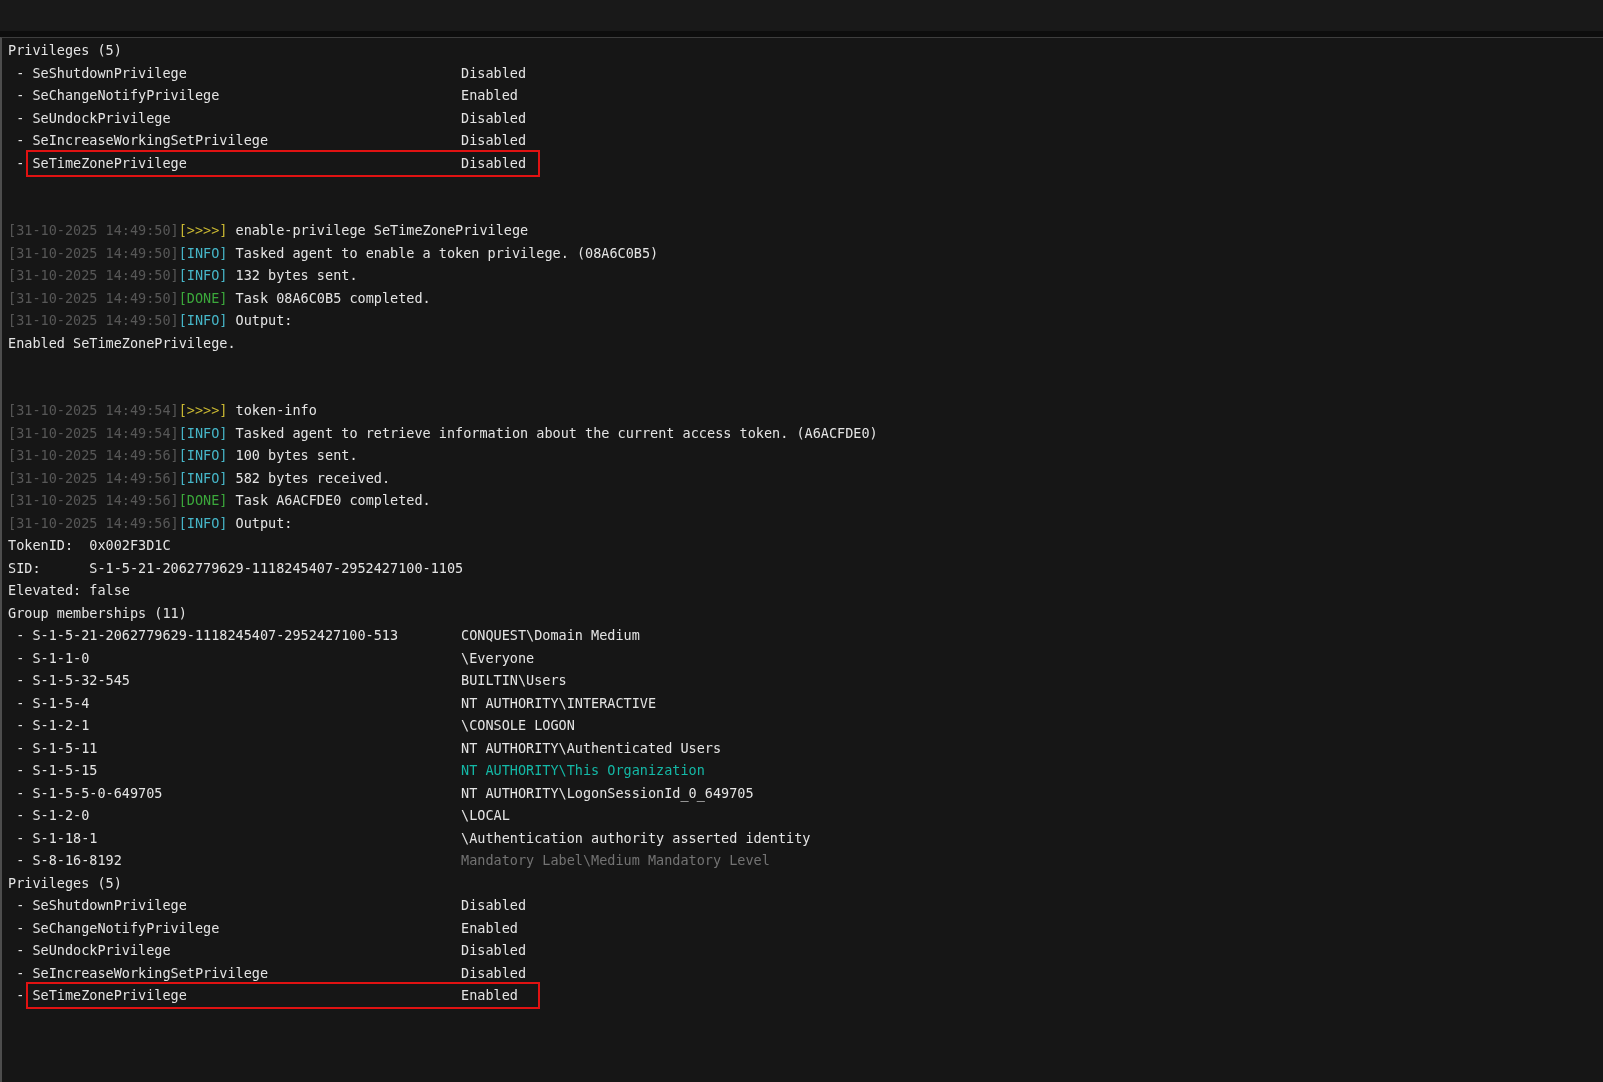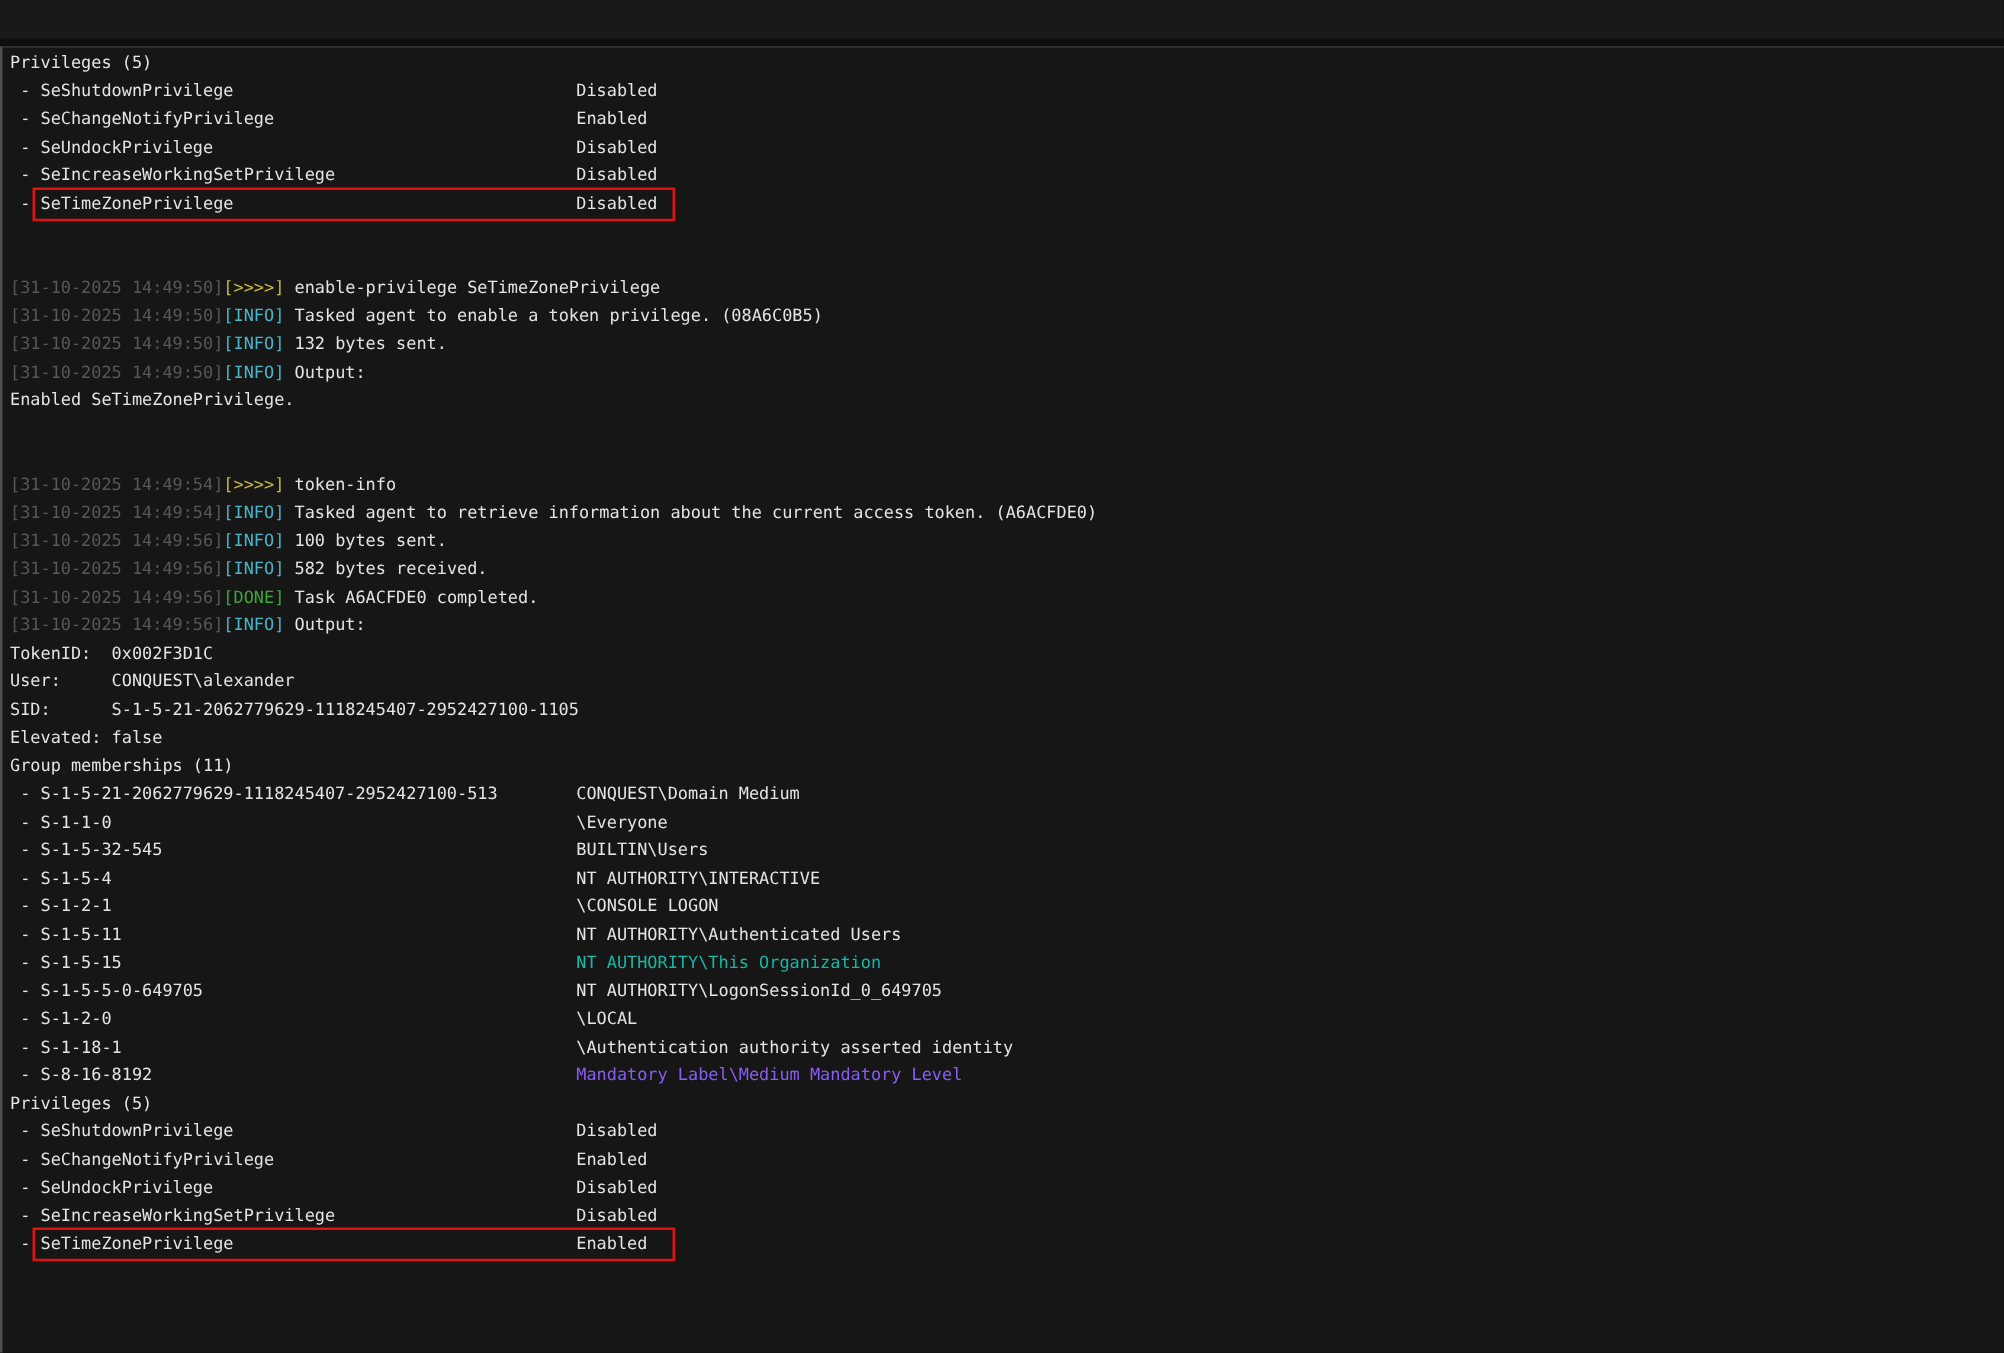--- a/index.html
+++ b/index.html
@@ -50,45 +50,45 @@
     <div class="line"><span style="color: rgb(228, 228, 228);"> - SeShutdownPrivilege</span><span class="val" style="color: rgb(228, 228, 228);">Disabled</span></div>
     <div class="line"><span style="color: rgb(228, 228, 228);"> - SeChangeNotifyPrivilege</span><span class="val" style="color: rgb(228, 228, 228);">Enabled</span></div>
     <div class="line"><span style="color: rgb(228, 228, 228);"> - SeUndockPrivilege</span><span class="val" style="color: rgb(228, 228, 228);">Disabled</span></div>
     <div class="line"><span style="color: rgb(228, 228, 228);"> - SeIncreaseWorkingSetPrivilege</span><span class="val" style="color: rgb(228, 228, 228);">Disabled</span></div>
     <div class="line"><span style="color: rgb(228, 228, 228);"> - SeTimeZonePrivilege</span><span class="val" style="color: rgb(228, 228, 228);">Disabled</span><div class="hlbox" style="border-color: rgb(224, 18, 18);"></div></div>
     <div class="line"></div>
     <div class="line"></div>
     <div class="line"><span class="ts" style="color: rgb(87, 87, 87);">[31-10-2025 14:49:50]</span><span class="t-cmd" style="color: rgb(201, 184, 50);">[&gt;&gt;&gt;&gt;]</span><span style="color: rgb(228, 228, 228);"> enable-privilege SeTimeZonePrivilege</span></div>
     <div class="line"><span class="ts" style="color: rgb(87, 87, 87);">[31-10-2025 14:49:50]</span><span class="t-info" style="color: rgb(70, 182, 200);">[INFO]</span><span style="color: rgb(228, 228, 228);"> Tasked agent to enable a token privilege. (08A6C0B5)</span></div>
     <div class="line"><span class="ts" style="color: rgb(87, 87, 87);">[31-10-2025 14:49:50]</span><span class="t-info" style="color: rgb(70, 182, 200);">[INFO]</span><span style="color: rgb(228, 228, 228);"> 132 bytes sent.</span></div>
+    <div class="line"><span class="ts" style="color: rgb(87, 87, 87);">[31-10-2025 14:49:50]</span><span class="t-done" style="color: rgb(59, 168, 59);">[DONE]</span><span style="color: rgb(228, 228, 228);"> Task 08A6C0B5 completed.</span></div>
     <div class="line"><span class="ts" style="color: rgb(87, 87, 87);">[31-10-2025 14:49:50]</span><span class="t-info" style="color: rgb(70, 182, 200);">[INFO]</span><span style="color: rgb(228, 228, 228);"> Output:</span></div>
     <div class="line"><span style="color: rgb(228, 228, 228);">Enabled SeTimeZonePrivilege.</span></div>
     <div class="line"></div>
     <div class="line"></div>
     <div class="line"><span class="ts" style="color: rgb(87, 87, 87);">[31-10-2025 14:49:54]</span><span class="t-cmd" style="color: rgb(201, 184, 50);">[&gt;&gt;&gt;&gt;]</span><span style="color: rgb(228, 228, 228);"> token-info</span></div>
     <div class="line"><span class="ts" style="color: rgb(87, 87, 87);">[31-10-2025 14:49:54]</span><span class="t-info" style="color: rgb(70, 182, 200);">[INFO]</span><span style="color: rgb(228, 228, 228);"> Tasked agent to retrieve information about the current access token. (A6ACFDE0)</span></div>
     <div class="line"><span class="ts" style="color: rgb(87, 87, 87);">[31-10-2025 14:49:56]</span><span class="t-info" style="color: rgb(70, 182, 200);">[INFO]</span><span style="color: rgb(228, 228, 228);"> 100 bytes sent.</span></div>
     <div class="line"><span class="ts" style="color: rgb(87, 87, 87);">[31-10-2025 14:49:56]</span><span class="t-info" style="color: rgb(70, 182, 200);">[INFO]</span><span style="color: rgb(228, 228, 228);"> 582 bytes received.</span></div>
     <div class="line"><span class="ts" style="color: rgb(87, 87, 87);">[31-10-2025 14:49:56]</span><span class="t-done" style="color: rgb(59, 168, 59);">[DONE]</span><span style="color: rgb(228, 228, 228);"> Task A6ACFDE0 completed.</span></div>
     <div class="line"><span class="ts" style="color: rgb(87, 87, 87);">[31-10-2025 14:49:56]</span><span class="t-info" style="color: rgb(70, 182, 200);">[INFO]</span><span style="color: rgb(228, 228, 228);"> Output:</span></div>
     <div class="line"><span style="color: rgb(228, 228, 228);">TokenID:  0x002F3D1C</span></div>
-    <div class="line"><span style="color: rgb(228, 228, 228);">User:     CONQUEST\alexander</span></div>
     <div class="line"><span style="color: rgb(228, 228, 228);">SID:      S-1-5-21-2062779629-1118245407-2952427100-1105</span></div>
     <div class="line"><span style="color: rgb(228, 228, 228);">Elevated: false</span></div>
     <div class="line"><span style="color: rgb(228, 228, 228);">Group memberships (11)</span></div>
     <div class="line"><span style="color: rgb(228, 228, 228);"> - S-1-5-21-2062779629-1118245407-2952427100-513</span><span class="val" style="color: rgb(228, 228, 228);">CONQUEST\Domain Medium</span></div>
     <div class="line"><span style="color: rgb(228, 228, 228);"> - S-1-1-0</span><span class="val" style="color: rgb(228, 228, 228);">\Everyone</span></div>
     <div class="line"><span style="color: rgb(228, 228, 228);"> - S-1-5-32-545</span><span class="val" style="color: rgb(228, 228, 228); text-align: right;">BUILTIN\Users</span></div>
     <div class="line"><span style="color: rgb(228, 228, 228);"> - S-1-5-4</span><span class="val" style="color: rgb(228, 228, 228);">NT AUTHORITY\INTERACTIVE</span></div>
     <div class="line"><span style="color: rgb(228, 228, 228);"> - S-1-2-1</span><span class="val" style="color: rgb(228, 228, 228);">\CONSOLE LOGON</span></div>
     <div class="line"><span style="color: rgb(228, 228, 228);"> - S-1-5-11</span><span class="val" style="color: rgb(228, 228, 228);">NT AUTHORITY\Authenticated Users</span></div>
     <div class="line"><span style="color: rgb(228, 228, 228);"> - S-1-5-15</span><span class="val" style="color: #14b8a6;">NT AUTHORITY\This Organization</span></div>
     <div class="line"><span style="color: rgb(228, 228, 228);"> - S-1-5-5-0-649705</span><span class="val" style="color: rgb(228, 228, 228);">NT AUTHORITY\LogonSessionId_0_649705</span></div>
     <div class="line"><span style="color: rgb(228, 228, 228);"> - S-1-2-0</span><span class="val" style="color: rgb(228, 228, 228);">\LOCAL</span></div>
     <div class="line"><span style="color: rgb(228, 228, 228);"> - S-1-18-1</span><span class="val" style="color: rgb(228, 228, 228);">\Authentication authority asserted identity</span></div>
-    <div class="line"><span style="color: rgb(228, 228, 228);"> - S-8-16-8192</span><span class="val" style="color: #8b5cf6;">Mandatory Label\Medium Mandatory Level</span></div>
+    <div class="line"><span style="color: rgb(228, 228, 228);"> - S-8-16-8192</span><span class="val" style="color: #737373;">Mandatory Label\Medium Mandatory Level</span></div>
     <div class="line"><span style="color: rgb(228, 228, 228);">Privileges (5)</span></div>
     <div class="line"><span style="color: rgb(228, 228, 228);"> - SeShutdownPrivilege</span><span class="val" style="color: rgb(228, 228, 228);">Disabled</span></div>
     <div class="line"><span style="color: rgb(228, 228, 228);"> - SeChangeNotifyPrivilege</span><span class="val" style="color: rgb(228, 228, 228);">Enabled</span></div>
     <div class="line"><span style="color: rgb(228, 228, 228);"> - SeUndockPrivilege</span><span class="val" style="color: rgb(228, 228, 228);">Disabled</span></div>
     <div class="line"><span style="color: rgb(228, 228, 228);"> - SeIncreaseWorkingSetPrivilege</span><span class="val" style="color: rgb(228, 228, 228);">Disabled</span></div>
     <div class="line"><span style="color: rgb(228, 228, 228);"> - SeTimeZonePrivilege</span><span class="val" style="color: rgb(228, 228, 228);">Enabled</span><div class="hlbox" style="border-color: rgb(224, 18, 18);"></div></div>
   </div>
 
 </body></html>

